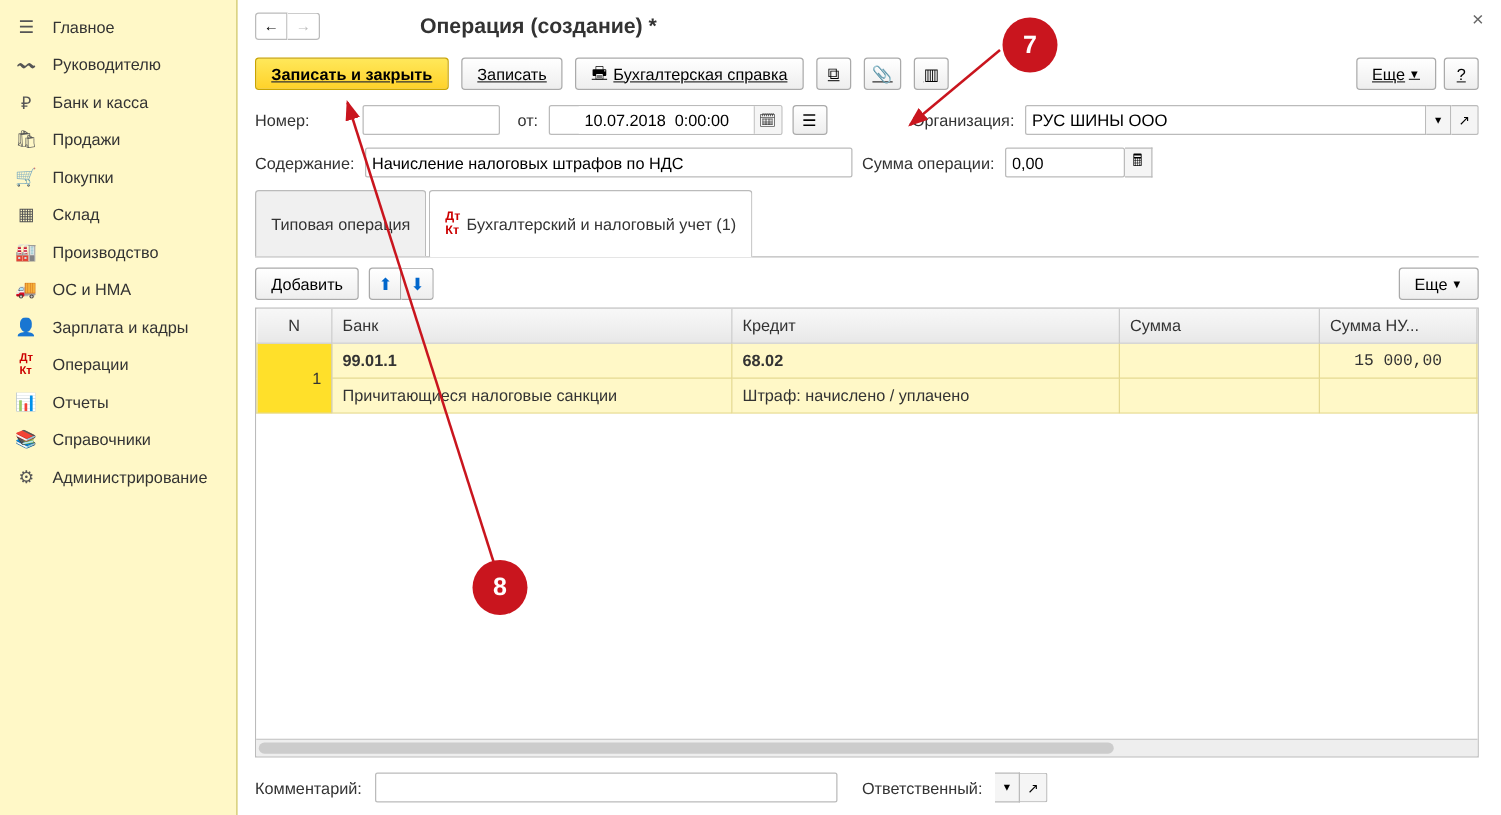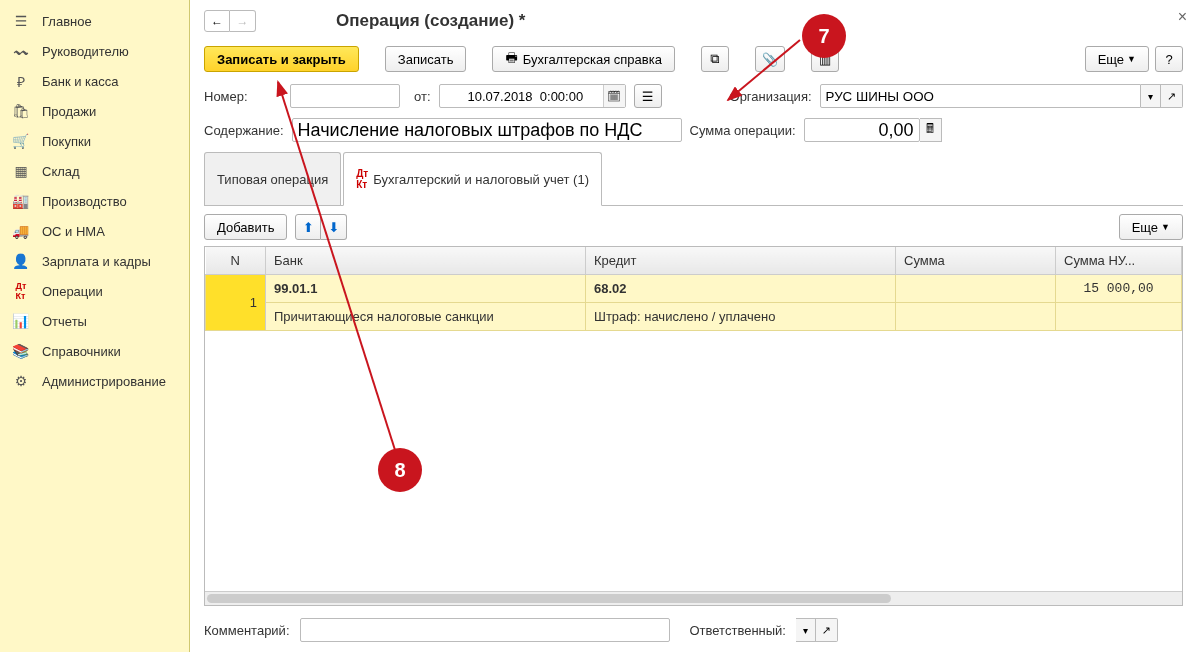--- a/index.html
+++ b/index.html
@@ -9,28 +9,28 @@
 .sidebar-item { display: flex; align-items: center; padding: 6px 12px; cursor: pointer; gap: 12px; }
 .sidebar-icon { width: 18px; height: 18px; display: inline-flex; align-items: center; justify-content: center; color: #555; font-size: 14px; }
 .main { flex: 1; padding: 10px 18px 10px 14px; display: flex; flex-direction: column; position: relative; }
 .topbar { display: flex; align-items: center; gap: 10px; margin-bottom: 14px; }
 .nav-btns { display: flex; }
 .nav-btn { width: 26px; height: 22px; border: 1px solid #bbb; background: #fff; display: flex; align-items: center; justify-content: center; font-size: 12px; }
 .nav-btn:first-child { border-radius: 3px 0 0 3px; }
 .nav-btn:last-child { border-radius: 0 3px 3px 0; border-left: none; }
 .page-title { font-weight: bold; font-size: 17px; margin-left: 70px; }
 .close-x { position: absolute; right: 14px; top: 8px; font-size: 16px; color: #666; cursor: pointer; }
-.toolbar { display: flex; gap: 26px; align-items: center; margin-bottom: 12px; }
+.toolbar { display: flex; gap: 10px; align-items: center; margin-bottom: 12px; text-decoration: underline; }
 .btn { border: 1px solid #aaa; border-radius: 3px; background: linear-gradient(#fff,#eee); padding: 4px 12px; cursor: pointer; font-size: 13px; height: 26px; display: inline-flex; align-items: center; }
 .btn-primary { background: linear-gradient(#ffe85a,#ffd22a); border-color: #c9a400; font-weight: bold; }
 .btn-icon { padding: 4px 6px; min-width: 28px; justify-content: center; }
 .toolbar-right { margin-left: auto; display: flex; gap: 6px; }
 .form-row { display: flex; align-items: center; gap: 8px; margin-bottom: 10px; }
 .label { min-width: 78px; }
-.input { border: 1px solid #bbb; border-radius: 2px; padding: 3px 5px; height: 24px; font-size: 18px; }
+.input { border: 1px solid #bbb; border-radius: 2px; padding: 3px 5px; height: 24px; font-size: 13px; }
 .input-sm { width: 110px; }
 .date-wrap { display: flex; align-items: center; border: 1px solid #bbb; border-radius: 2px; height: 24px; }
 .date-wrap input { border: none; height: 22px; padding: 0 5px; width: 140px; font-size: 13px; margin-left: 23px; }
 .date-btn { width: 22px; height: 22px; border: none; border-left: 1px solid #ccc; background: #f5f5f5; font-size: 11px; }
 .org-wrap { display: flex; flex: 1; }
 .org-input { flex: 1; border: 1px solid #bbb; border-radius: 2px 0 0 2px; height: 24px; padding: 0 5px; }
 .drop-btn { width: 20px; height: 24px; border: 1px solid #bbb; border-left: none; background: #f5f5f5; font-size: 10px; }
 .open-btn { width: 22px; height: 24px; border: 1px solid #bbb; border-left: none; background: #f5f5f5; font-size: 11px; border-radius: 0 2px 2px 0; }
 .tabs { display: flex; border-bottom: 1px solid #bbb; margin-bottom: 8px; }
 .tab { padding: 15px 12px; border: 1px solid #bbb; border-bottom: none; background: #f0f0f0; margin-right: 2px; border-radius: 3px 3px 0 0; cursor: pointer; display: flex; align-items: center; gap: 5px; }
@@ -47,21 +47,21 @@
 th:first-child { border-left: none; width: 60px; text-align: center; }
 td { border: 1px solid #e5d990; padding: 6px 8px; background: #fff8c7; }
 td.rownum { background: #ffe02a; text-align: right; width: 60px; border-right: 1px solid #ccc;}
 .scroll-area { flex: 1; background: #fff; }
 .hscroll { height: 14px; background: #eee; border-top: 1px solid #ccc; display: flex; }
 .hscroll-thumb { width: 70%; background: #ccc; border-radius: 6px; margin: 2px; }
 .bottom-row { display: flex; gap: 10px; align-items: center; margin-top: 12px; }
 .comment-input { flex: 1; }
 .marker { position: absolute; width: 44px; height: 44px; border-radius: 50%; background: #c9151e; color: #fff; display: flex; align-items: center; justify-content: center; font-size: 20px; font-weight: bold; z-index: 10; }
 .arrow-line { position: absolute; pointer-events: none; z-index: 5; }
-.sum-input { text-align: right; width: 116px; }
+.sum-input { text-align: left; width: 96px; }
 .cal-btn { width: 22px; height: 24px; border: 1px solid #bbb; border-left: none; background: #f5f5f5; }
 </style>
 </head>
 <body>
 
 <div class="layout">
   <div class="sidebar">
     <div class="sidebar-item">
         <span class="sidebar-icon">☰</span>
         <span>Главное</span>

